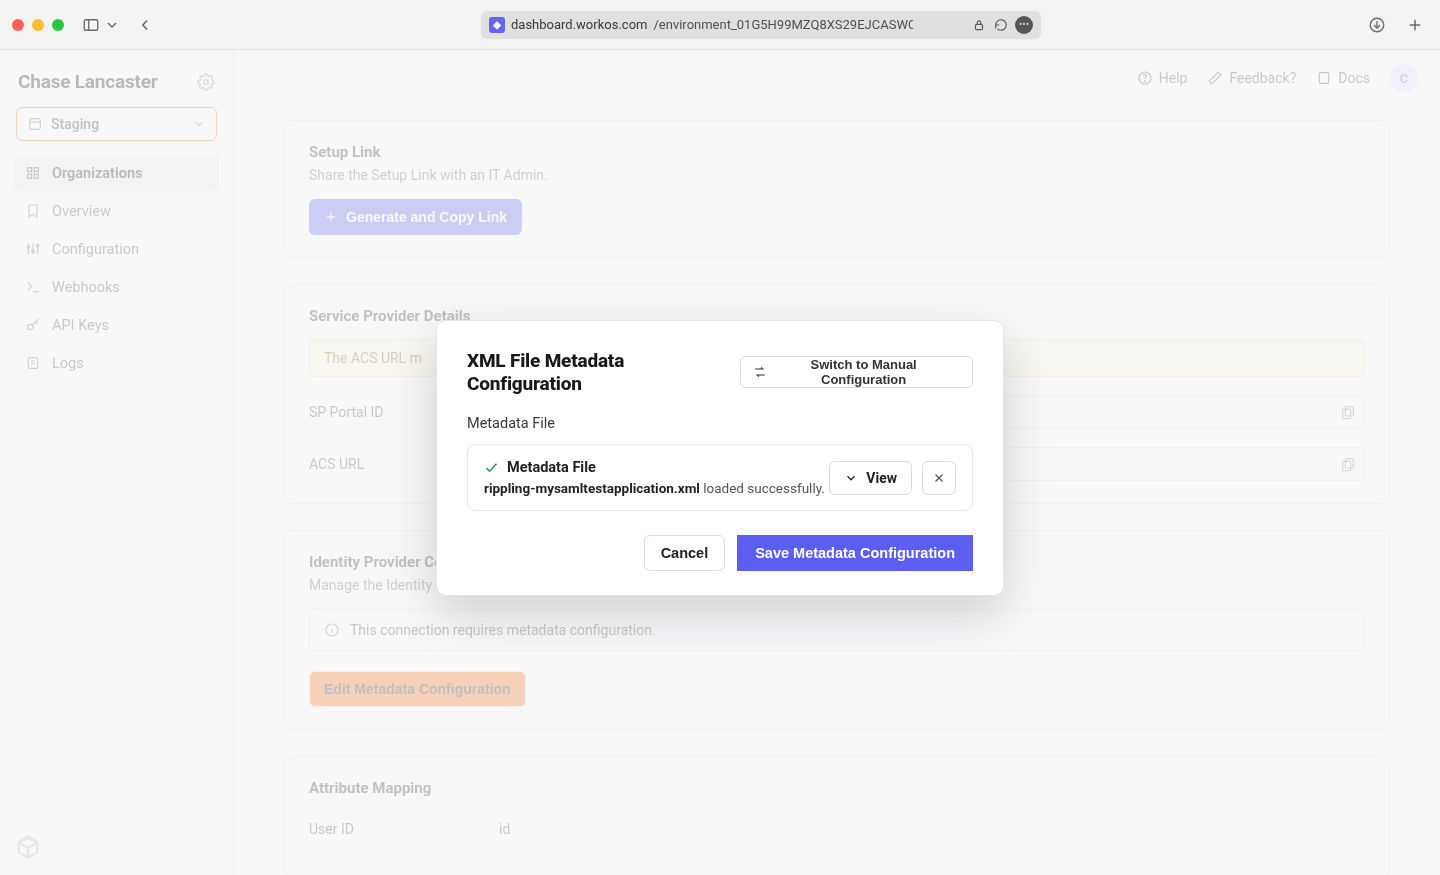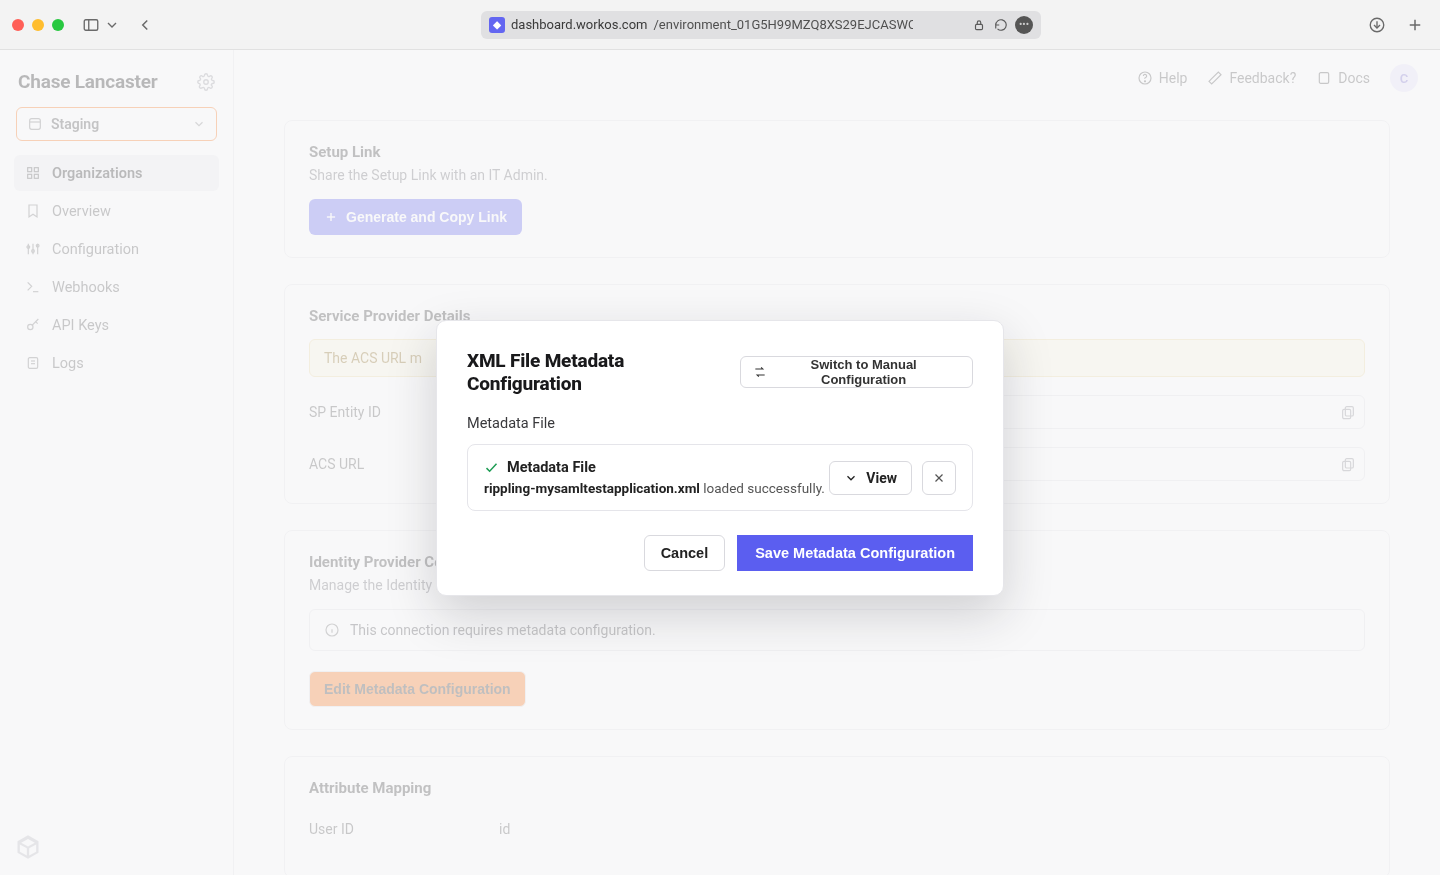--- a/index.html
+++ b/index.html
@@ -275,21 +275,21 @@
               </svg>
             <span>Generate and Copy Link</span>
           </button>
         </div>
       </div>
 
       <div class="card">
         <div class="card-title">Service Provider Details</div>
         <div class="alert-warn">The ACS URL m</div>
         <div class="field-row">
-          <div class="field-label">SP Entity ID</div>
+          <div class="field-label">SP Portal ID</div>
           <div class="field-value">
               <span class="copy-ic">
                 <svg width="16" height="16" viewBox="0 0 24 24" fill="none" stroke="currentColor" stroke-width="1.8">
                   <rect x="8" y="4" width="12" height="14" rx="2"></rect>
                   <rect x="4" y="8" width="12" height="14" rx="2"></rect>
                 </svg>
               </span>
             </div>
         </div>
         <div class="field-row">

